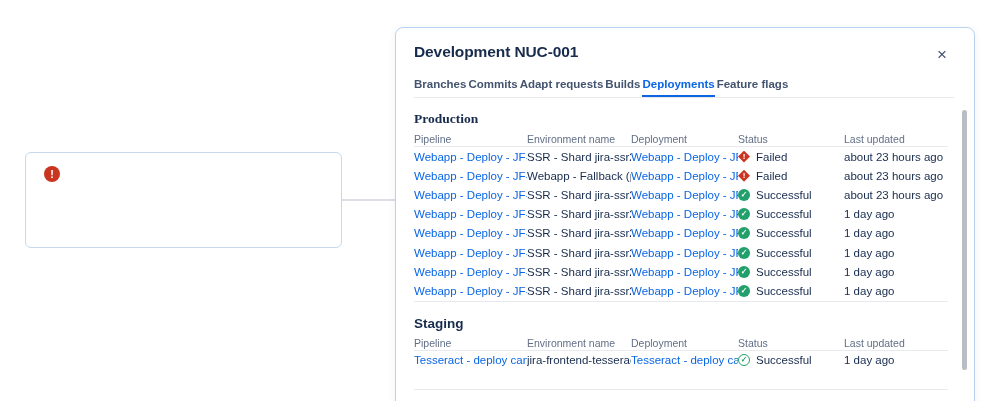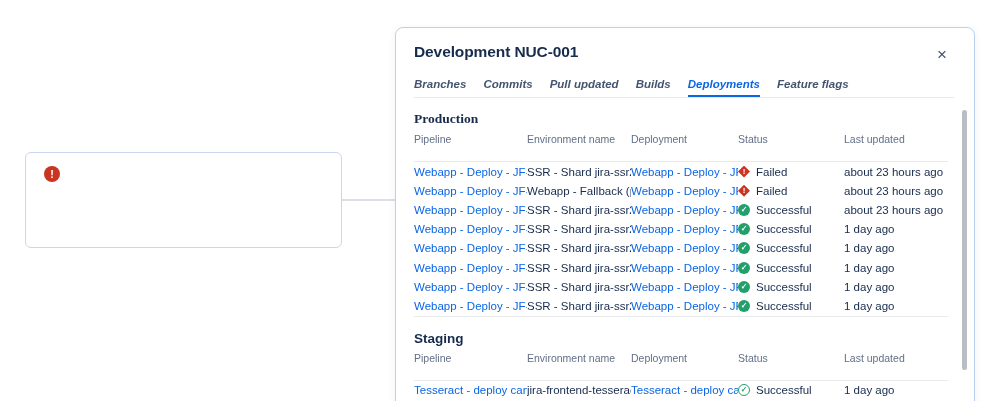--- a/index.html
+++ b/index.html
@@ -30,33 +30,33 @@
   .panel {
     position:absolute; left:395px; top:27px; width:580px; height:386px;
     background:#fff; border:1px solid #b8d2f0; border-radius:8px;
     box-shadow:0 2px 8px rgba(9,30,66,0.06);
     padding:15px 20px 0 18px; overflow:hidden;
   }
   .panel-header { display:flex; align-items:flex-start; justify-content:space-between; }
   .panel-title { font-size:15.5px; font-weight:600; color:#172B4D; letter-spacing:-0.1px; }
   .close { font-size:17px; color:#44546F; cursor:pointer; line-height:1; margin-top:3px; margin-right:7px; font-weight:400; }
 
-  .tabs { display:flex; gap:17px; margin-top:15px; border-bottom:1px solid #e9eaee; padding-right:6px;font-style:italic; }
+  .tabs { display:flex; gap:2px; margin-top:15px; border-bottom:1px solid #e9eaee; padding-right:6px; }
   .tab { font-size:11.5px; font-weight:600; color:#44546F; padding-bottom:7px; cursor:pointer; white-space:nowrap; }
   .tab.active { color:#0C66E4; box-shadow:inset 0 -2px 0 #0C66E4; }
 
   .sections { padding-right:6px; }
   .sec-title { font-size:13.5px; font-weight:600; color:#172B4D; margin-top:14px; margin-bottom:6px; }
   .dep-section:first-child .sec-title { margin-top:13px;font-family:Liberation Serif, serif; }
 
   .thead, .trow {
     display:grid; grid-template-columns:113px 104px 107px 106px 1fr;
     align-items:center;
   }
-  .thead { border-bottom:1px solid #e9eaee; padding-bottom:16px; }
+  .thead { border-bottom:1px solid #e9eaee; padding-bottom:1px; }
   .hcell { font-size:10.5px; color:#626F86; font-weight:400; }
   .tbody { border-bottom:1px solid #e9eaee; }
   .trow { height:19.2px; }
   .cell { font-size:11.5px; white-space:nowrap; overflow:hidden; text-overflow:clip; padding-right:10px; }
   .link { color:#0B66E4; text-decoration:none; cursor:pointer; }
   .env, .updated, .slabel { color:#172B4D; }
   .status { display:flex; align-items:center; gap:6px; }
   .sicon {
     width:12px; height:12px; display:inline-flex; align-items:center; justify-content:center;
     font-size:8px; font-weight:bold; line-height:1; flex:0 0 12px;
@@ -85,21 +85,21 @@
   <div class="connector"></div>
 
   <div class="panel">
     <div class="panel-header">
       <h2 class="panel-title">Development NUC-001</h2>
       <span class="close">×</span>
     </div>
     <div class="tabs" id="tabs">
         <span class="tab">Branches</span>
         <span class="tab">Commits</span>
-        <span class="tab">Pull updated</span>
+        <span class="tab">Adapt requests</span>
         <span class="tab">Builds</span>
         <span class="tab active">Deployments</span>
         <span class="tab">Feature flags</span>
       </div>
     <div class="sections" id="sections">
   <section class="dep-section">
     <h3 class="sec-title">Production</h3>
     <div class="thead">
             <span class="hcell">Pipeline</span>
             <span class="hcell">Environment name</span>

